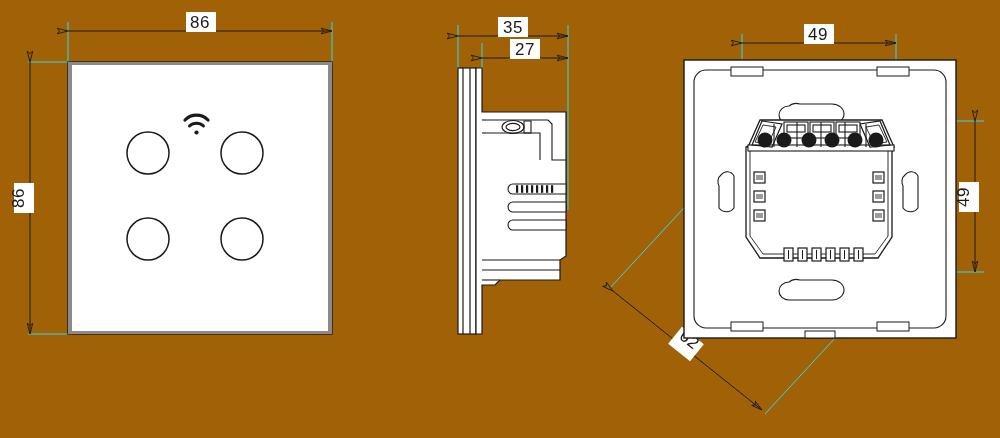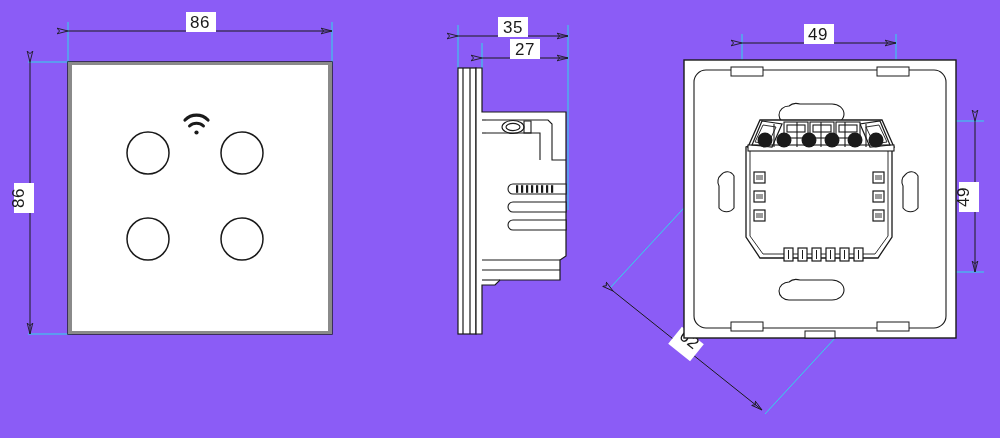--- a/index.html
+++ b/index.html
@@ -10,21 +10,21 @@
   body {
     width: 1000px;
     height: 438px;
     font-family: "Liberation Sans", sans-serif;
     overflow: hidden;
   }
   #sheet {
     position: relative;
     width: 1000px;
     height: 438px;
-    background: #8b5cf6;
+    background: #a16207;
   }
   #sheet svg {
     position: absolute;
     top: 0;
     left: 0;
   }
   .dimtext {
     font-family: "Liberation Sans", sans-serif;
     font-size: 17px;
     fill: #1a1a1a;

